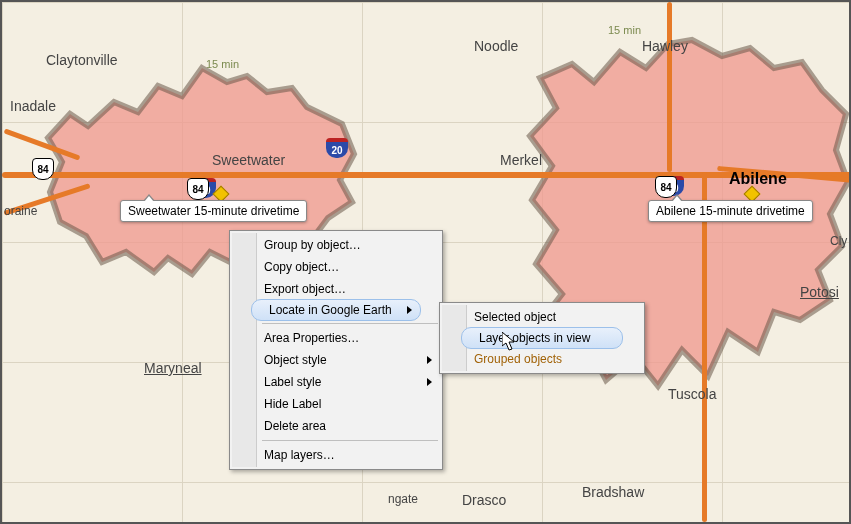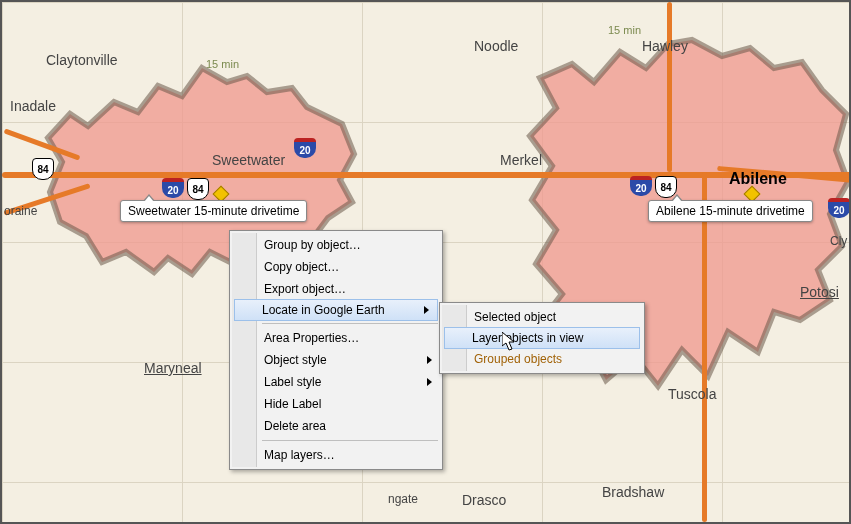--- a/index.html
+++ b/index.html
@@ -69,20 +69,21 @@
     border: 1.5px solid #000;
     border-radius: 4px 4px 10px 10px;
   }
   .interstate {
     width: 22px; height: 20px;
     border-radius: 4px 4px 10px 10px;
     background: #2b4aa8;
     color: #fff;
     border-top: 4px solid #b22;
     box-sizing: border-box;
+    margin-left: 32px;
   }
 
   .place {
     position: absolute;
     color: #444;
     font-size: 14px;
     white-space: nowrap;
   }
   .place.city-major {
     color: #000;
@@ -158,23 +159,23 @@
   }
   .menu-item {
     position: relative;
     padding: 4px 24px 4px 32px;
     white-space: nowrap;
     cursor: default;
   }
   .menu-item.highlight {
     background: linear-gradient(#e8f0fb, #cfe1f7);
     border: 1px solid #9cc0ea;
-    border-radius: 0;
-    margin: -1px 2px;
-    padding: 3px 23px 3px 27px;
+    border-radius: 10px;
+    margin: -1px 19px;
+    padding: 3px 23px 3px 17px;
   }
   .menu-item.disabled {
     color: #a16207;
   }
   .menu-sep {
     height: 0;
     border-top: 1px solid #bfbfbf;
     margin: 3px 2px 3px 30px;
   }
   .menu-item .arrow {
@@ -229,21 +230,21 @@
     <span class="place" style="left:8px;  top:96px;">Inadale</span>
     <span class="place small" style="left:2px; top:202px;">oraine</span>
     <span class="place" style="left:210px; top:150px;">Sweetwater</span>
     <span class="place" style="left:142px; top:358px;text-decoration:underline;">Maryneal</span>
     <span class="place" style="left:472px; top:36px;">Noodle</span>
     <span class="place" style="left:498px; top:150px;">Merkel</span>
     <span class="place" style="left:640px; top:36px;">Hawley</span>
     <span class="place city-major" style="left:684px; top:168px;margin-left:43px;">Abilene</span>
     <span class="place" style="left:798px; top:282px;text-decoration:underline;">Potosi</span>
     <span class="place" style="left:666px; top:384px;">Tuscola</span>
-    <span class="place" style="left:600px; top:482px;">Bradshaw</span>
+    <span class="place" style="left:580px; top:482px;">Bradshaw</span>
     <span class="place" style="left:460px; top:490px;">Drasco</span>
     <span class="place small" style="left:386px; top:490px;">ngate</span>
     <span class="place small" style="left:828px; top:232px;">Cly</span>
 
     <span class="timelabel" style="left:204px; top:56px;">15 min</span>
     <span class="timelabel" style="left:606px; top:22px;">15 min</span>
 
     <div class="marker" style="left:213px; top:186px;"></div>
     <div class="marker" style="left:744px; top:186px;"></div>
 

